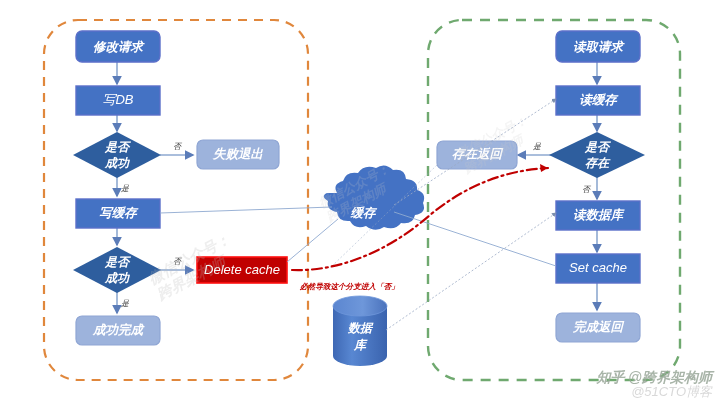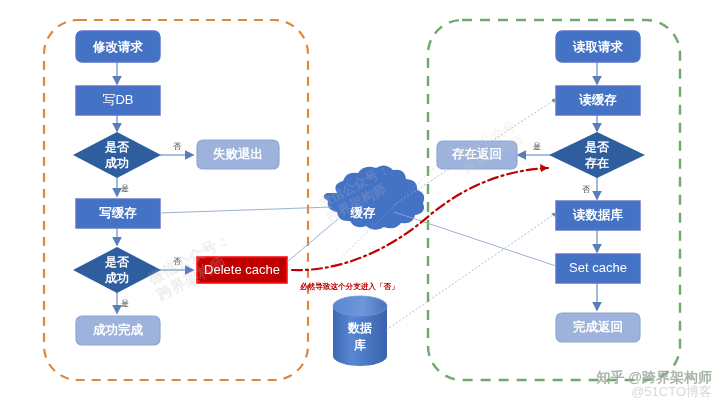--- a/index.html
+++ b/index.html
@@ -2,21 +2,21 @@
 <html><head>
 <meta charset="utf-8">
 <style>
   html,body{margin:0;padding:0;}
   body{
     width:720px;height:405px;
     background:#ffffff;
     font-family:"Liberation Sans","DejaVu Sans",sans-serif;
     overflow:hidden;position:relative;
   }
-  #stage{position:absolute;left:0;top:0;width:720px;height:405px;}
+  #stage{position:absolute;left:0;top:0;width:720px;height:405px;font-style:italic;}
   svg#diagram{position:absolute;left:0;top:0;width:720px;height:405px;}
 
   .node-label{
     fill:#ffffff;
     font-family:"Liberation Sans","DejaVu Sans",sans-serif;
     font-size:12.5px;font-weight:bold;
     text-anchor:middle;dominant-baseline:middle;
   }
   .node-label.small{font-size:12px;}
   .node-label.lat{font-weight:normal;font-size:13px;}

